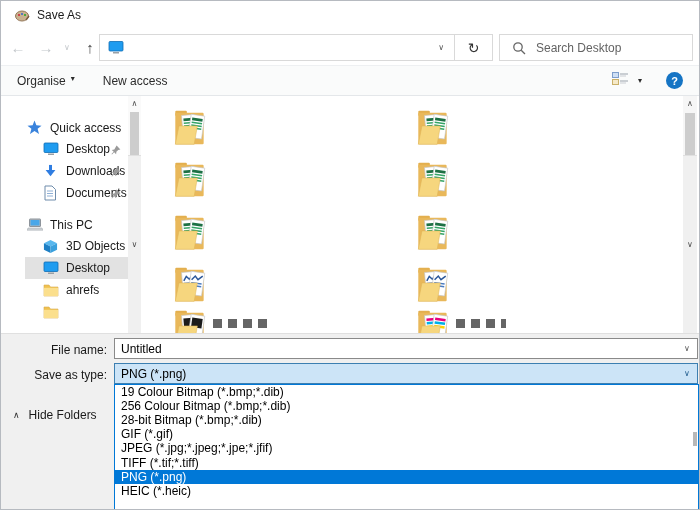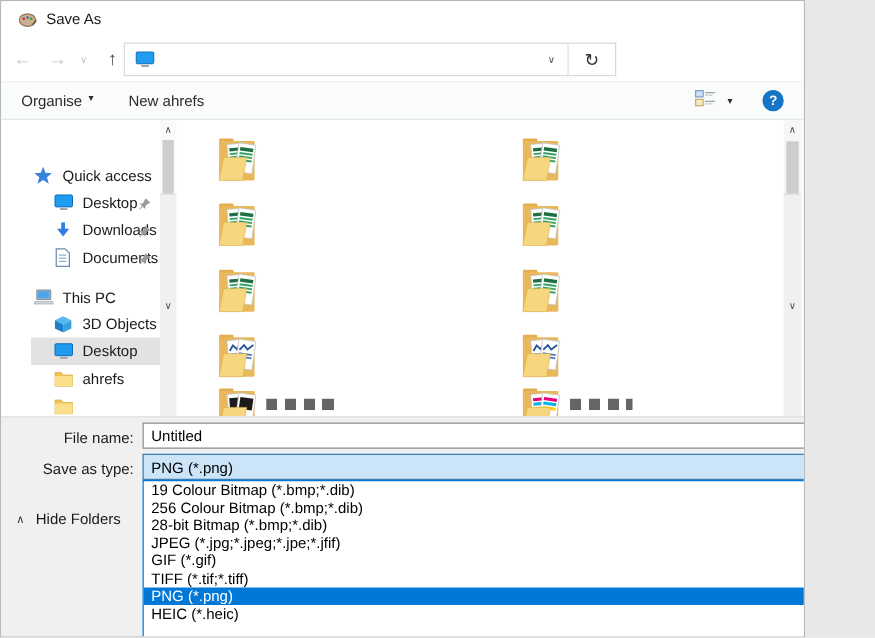--- a/index.html
+++ b/index.html
@@ -1,16 +1,16 @@
 <!DOCTYPE html>
 <html><head>
 <meta charset="utf-8">
 <style>
   html,body{margin:0;padding:0;background:#e8e8e8;}
-  .dialog{position:relative;width:644px;height:510px;background:#fff;border:1px solid #b6bac0;
+  .dialog{position:relative;width:700px;height:510px;background:#fff;border:1px solid #b6bac0;
     box-sizing:border-box;overflow:hidden;font-family:"Liberation Sans",sans-serif;
     font-size:12px;color:#1a1a1a;}
 
   
   .titlebar{position:absolute;left:0;top:0;right:0;height:28px;background:#fff;}
   .title-icon{position:absolute;left:13px;top:6px;width:16px;height:16px;}
   .title-text{position:absolute;left:36px;top:7px;}
 
   
   .navbar{position:absolute;left:0;top:28px;right:0;height:36px;background:#fff;}
@@ -46,21 +46,21 @@
   #new-folder{margin-left:28px;}
   .tb-right{margin-left:auto;display:flex;align-items:center;margin-right:16px;}
   .view-btn{display:flex;align-items:center;}
   .view-btn .caret{font-size:8px;margin-left:8px;color:#2b2b2b;}
   .help-circle{width:17px;height:17px;border-radius:50%;background:#1574c4;color:#fff;
     font-weight:bold;font-size:11px;display:flex;align-items:center;justify-content:center;
     margin-left:24px;}
 
   
   .body{position:absolute;left:0;top:95px;right:0;height:237px;background:#fff;}
-  .sidebar{position:absolute;left:0;top:17px;width:127px;height:237px;overflow:hidden;
+  .sidebar{position:absolute;left:0;top:4px;width:127px;height:237px;overflow:hidden;
     padding-top:17px;box-sizing:border-box;}
   .sb-group{display:flex;align-items:center;height:21px;padding-left:26px;}
   .sb-gap{height:10px;}
   .sb-item{display:flex;align-items:center;height:22px;padding-left:42px;position:relative;}
   .sb-item.selected{background:linear-gradient(to right,transparent 24px,#e2e2e2 24px);}
   .sb-icon{width:16px;height:16px;margin-right:7px;flex:none;display:flex;align-items:center;}
   .sb-label{white-space:nowrap;}
   .pin{position:absolute;right:7px;top:6px;width:10px;height:10px;}
 
   .sb-scroll{position:absolute;left:127px;top:0;width:13px;height:237px;background:#fafafa;}
@@ -129,28 +129,35 @@
     <div class="crumbbar">
       <span class="crumb-icon"><svg width="16" height="13" viewBox="0 0 16 13">
             <rect x="1" y="0.5" width="14" height="9.5" rx="1" fill="#1f9cf0" stroke="#0f6db4" stroke-width="0.8"></rect>
             <rect x="5" y="11" width="6" height="1.5" fill="#9aa0a6"></rect>
           </svg></span>
       <span class="crumb-dd">∨</span>
     </div>
 
     <div class="refresh-btn">↻</div>
 
+    <div class="searchbox">
+      <span class="search-icon"><svg width="14" height="14" viewBox="0 0 14 14">
+            <circle cx="6" cy="6" r="4.2" fill="none" stroke="#666" stroke-width="1.3"></circle>
+            <line x1="9.2" y1="9.2" x2="13" y2="13" stroke="#666" stroke-width="1.3"></line>
+          </svg></span>
+      <input placeholder="Search Desktop" style="">
+    </div>
   </div>
 
   <div class="toolbar">
     <div class="tb-btn" id="organise">
       <span>Organise</span>
       <span class="caret">▾</span>
     </div>
-    <div class="tb-btn" id="new-folder">New ahrefs</div>
+    <div class="tb-btn" id="new-folder">New access</div>
     <div class="tb-right">
       <div class="view-btn">
         <span><svg width="18" height="14" viewBox="0 0 18 14">
               <rect x="0.5" y="0.5" width="6" height="5" fill="#cfe0f5" stroke="#7f9ecb"></rect>
               <line x1="8" y1="2" x2="16" y2="2" stroke="#9aa2ab"></line>
               <line x1="8" y1="4" x2="14" y2="4" stroke="#c9cdd2"></line>
               <rect x="0.5" y="7.5" width="6" height="5" fill="#f5e9c8" stroke="#c9b06a"></rect>
               <line x1="8" y1="9" x2="16" y2="9" stroke="#9aa2ab"></line>
               <line x1="8" y1="11" x2="14" y2="11" stroke="#c9cdd2"></line>
             </svg></span>
@@ -471,20 +478,20 @@
       <span class="chev">∧</span>
       <span>Hide Folders</span>
     </div>
   </div>
 
   <div class="dropdown" id="type-dropdown">
     <div class="dd-thumb"></div>
       <div class="dd-item">19 Colour Bitmap (*.bmp;*.dib)</div>
       <div class="dd-item">256 Colour Bitmap (*.bmp;*.dib)</div>
       <div class="dd-item">28-bit Bitmap (*.bmp;*.dib)</div>
+      <div class="dd-item">GIF (*.gif)</div>
       <div class="dd-item">JPEG (*.jpg;*.jpeg;*.jpe;*.jfif)</div>
-      <div class="dd-item">GIF (*.gif)</div>
       <div class="dd-item">TIFF (*.tif;*.tiff)</div>
       <div class="dd-item selected">PNG (*.png)</div>
       <div class="dd-item">HEIC (*.heic)</div>
     </div>
 
 </div>
 
 </body></html>

